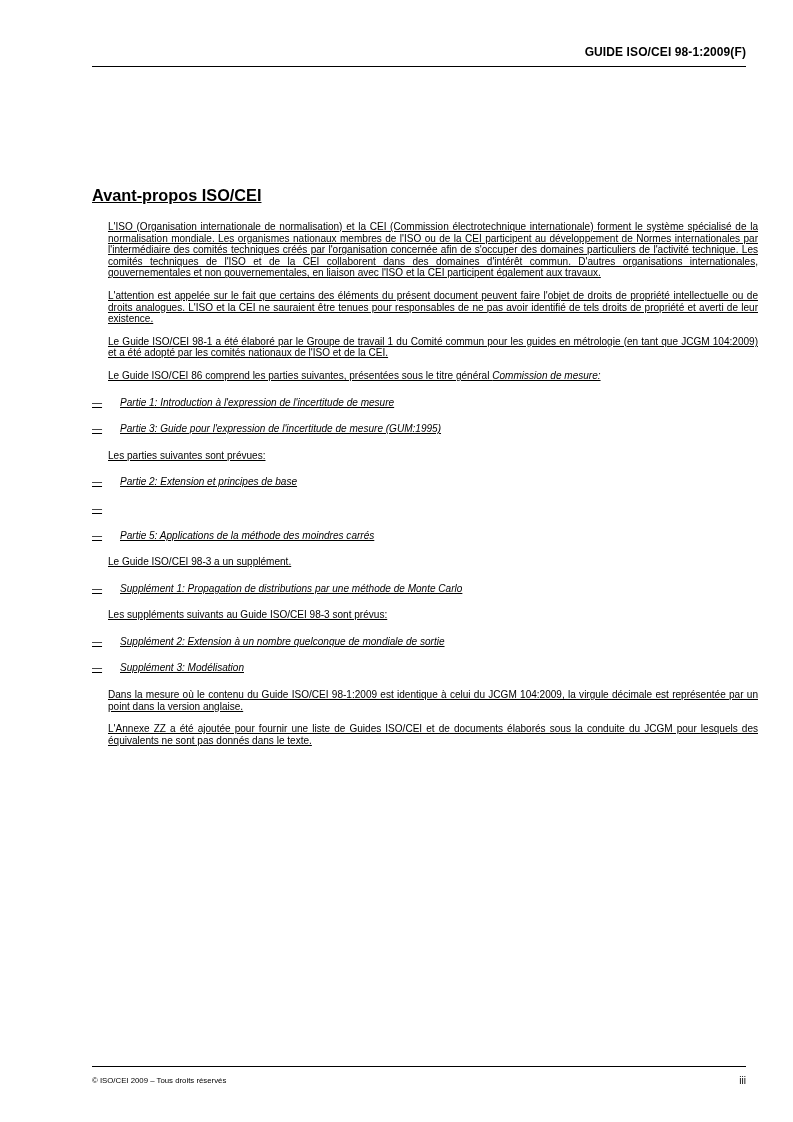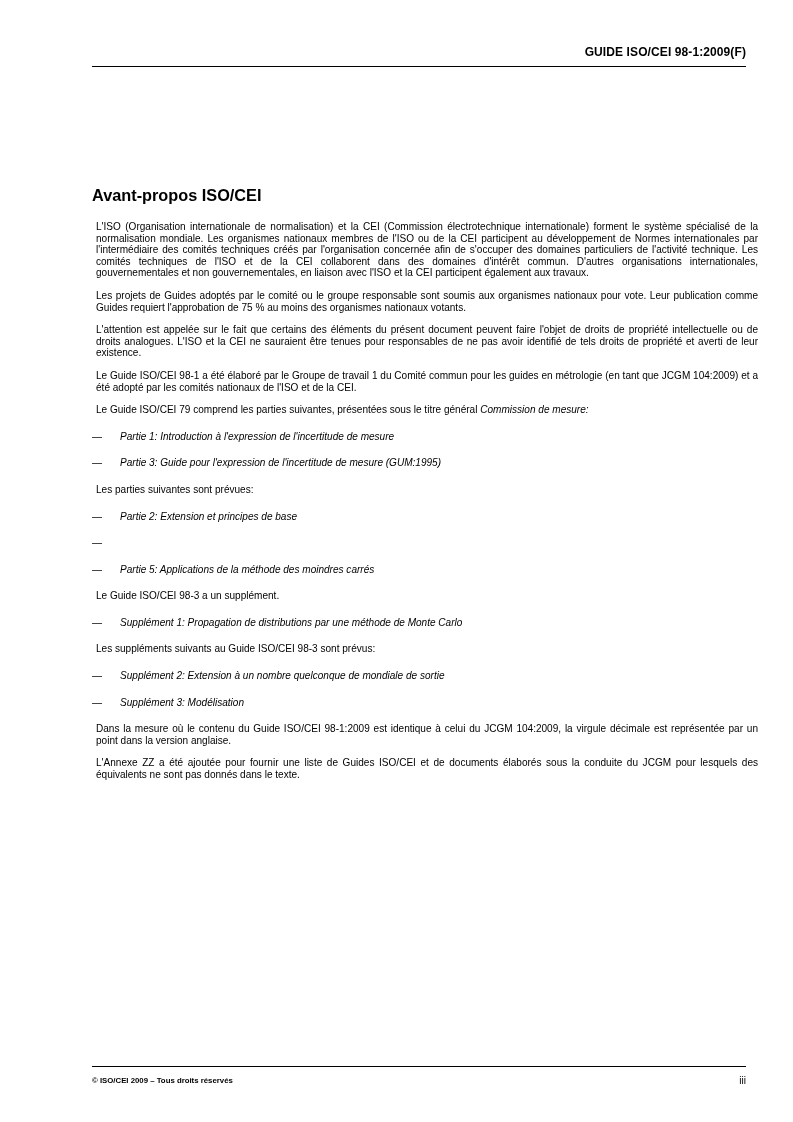--- a/index.html
+++ b/index.html
@@ -8,58 +8,57 @@
     font-family: "Liberation Sans", sans-serif; color: #000;
   }
   .header-title {
     position: absolute; right: 47px; top: 45px;
     font-size: 12px; font-weight: bold; letter-spacing: 0.1px;
   }
   .rule { position: absolute; left: 92px; width: 654px; height: 1.3px; background: #000; }
   .rule.top { top: 66px; }
   .rule.bottom { top: 1066px; }
   .content {
-    position: absolute; left: 92px; top: 186px; width: 666px;
+    position: absolute; left: 92px; top: 186px; width: 666px; text-decoration: underline;
   }
   h1 {
     margin: 0 0 16px 0; font-size: 16.3px; font-weight: bold;
   }
   p {
-    margin: 0 0 11px 4px; font-size: 10.05px; line-height: 11.6px;
+    margin: 0 0 11px 16px; font-size: 10.05px; line-height: 11.6px;
     text-align: justify;
   }
   p.single { margin-bottom: 15px; }
   .dash-item {
     display: flex; font-size: 10.05px; line-height: 11.6px; margin: 0 0 15px 0;
   }
   .dash-item .dash { width: 28px; flex: 0 0 28px; }
   .dash-item .txt { font-style: italic; }
   .footer-left {
-    position: absolute; left: 92px; top: 1076px; font-size: 7.8px; font-weight: bold;
+    position: absolute; left: 92px; top: 1076px; font-size: 7.8px;
   }
   .footer-right {
     position: absolute; right: 47px; top: 1075px; font-size: 10px;
   }
   em { font-style: italic; }
 </style>
 </head>
 <body>
 
 <div class="header-title">GUIDE ISO/CEI 98-1:2009(F)</div>
 <div class="rule top"></div>
 
 <div class="content">
   <h1>Avant-propos ISO/CEI</h1>
 
   <p>L'ISO (Organisation internationale de normalisation) et la CEI (Commission électrotechnique internationale) forment le système spécialisé de la normalisation mondiale. Les organismes nationaux membres de l'ISO ou de la CEI participent au développement de Normes internationales par l'intermédiaire des comités techniques créés par l'organisation concernée afin de s'occuper des domaines particuliers de l'activité technique. Les comités techniques de l'ISO et de la CEI collaborent dans des domaines d'intérêt commun. D'autres organisations internationales, gouvernementales et non gouvernementales, en liaison avec l'ISO et la CEI participent également aux travaux.</p>
-  <p>Les projets de Guides adoptés par le comité ou le groupe responsable sont soumis aux organismes nationaux pour vote. Leur publication comme Guides requiert l'approbation de 75 % au moins des organismes nationaux votants.</p>
   <p>L'attention est appelée sur le fait que certains des éléments du présent document peuvent faire l'objet de droits de propriété intellectuelle ou de droits analogues. L'ISO et la CEI ne sauraient être tenues pour responsables de ne pas avoir identifié de tels droits de propriété et averti de leur existence.</p>
   <p>Le Guide ISO/CEI 98-1 a été élaboré par le Groupe de travail 1 du Comité commun pour les guides en métrologie (en tant que JCGM 104:2009) et a été adopté par les comités nationaux de l'ISO et de la CEI.</p>
 
-  <p class="single"><span>Le Guide ISO/CEI 79 comprend les parties suivantes, présentées sous le titre général </span><em>Commission de mesure:</em></p>
+  <p class="single"><span>Le Guide ISO/CEI 86 comprend les parties suivantes, présentées sous le titre général </span><em>Commission de mesure:</em></p>
 
   <div class="dash-item">
     <span class="dash">—</span>
     <span class="txt">Partie 1: Introduction à l'expression de l'incertitude de mesure</span>
   </div>
   <div class="dash-item">
     <span class="dash">—</span>
     <span class="txt">Partie 3: Guide pour l'expression de l'incertitude de mesure (GUM:1995)</span>
   </div>
 

